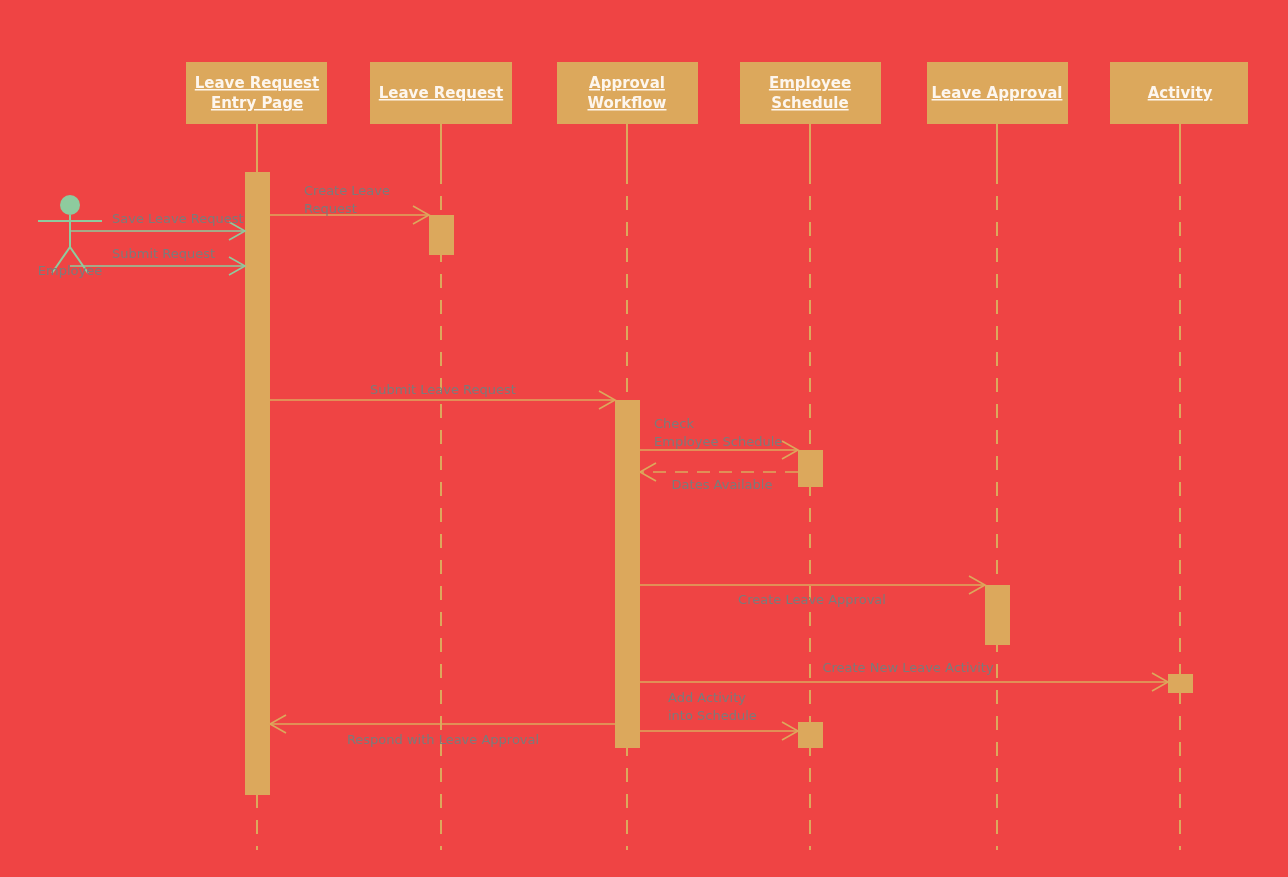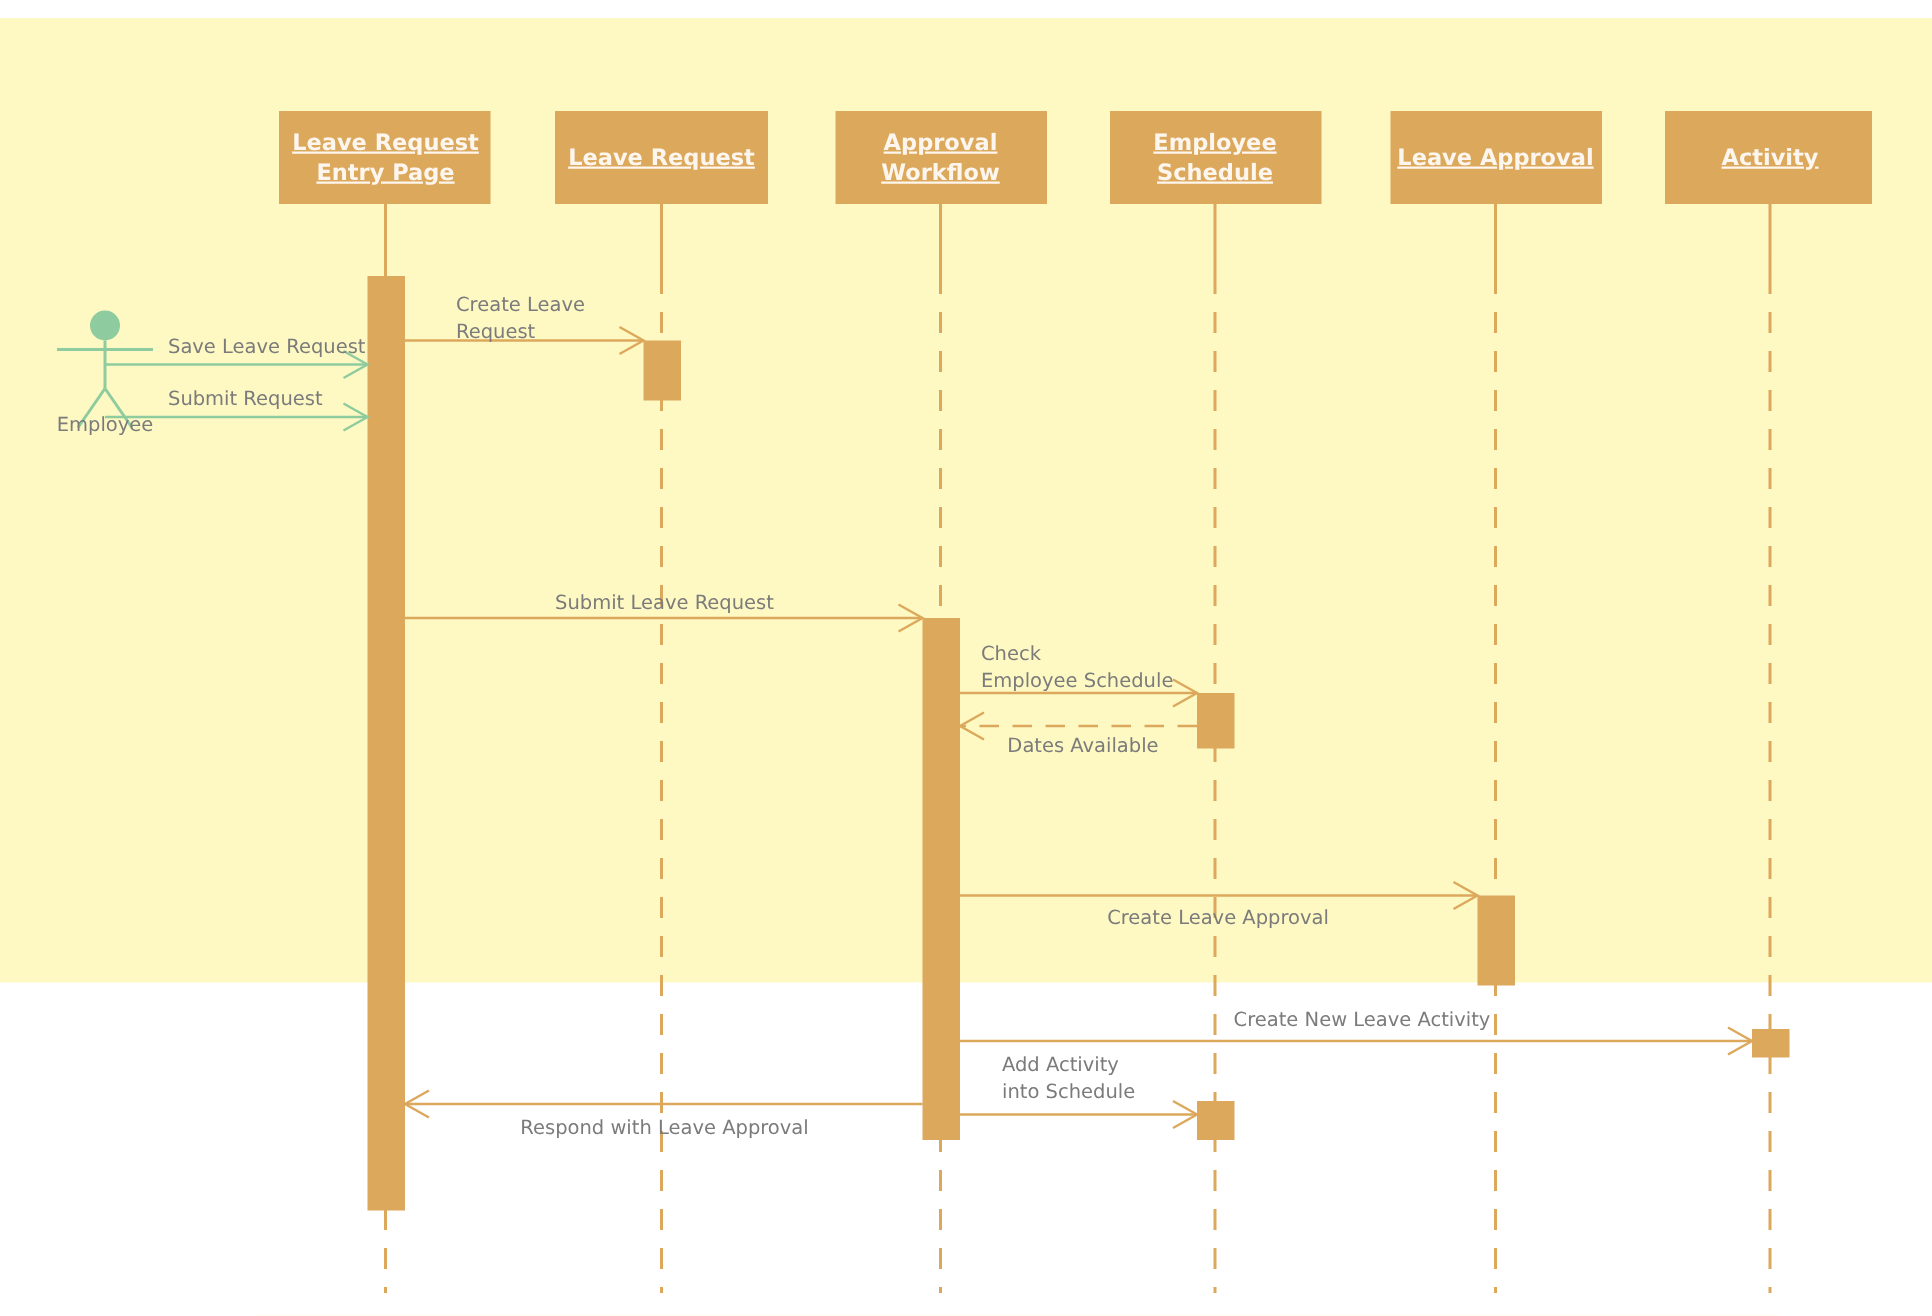--- a/index.html
+++ b/index.html
@@ -9,23 +9,22 @@
   }
   body {
     width: 1288px;
     height: 877px;
     font-family: "DejaVu Sans", sans-serif;
     overflow: hidden;
   }
   #diagram-root {
     position: relative;
     width: 1288px;
-    height: 643px;
-    background: #fef9c3;
-    margin-top: 12px;
+    height: 877px;
+    background: #ef4444;
   }
   svg#sequence-diagram {
     display: block;
     width: 1288px;
     height: 877px;
   }
   .lifeline-box-rect {
     fill: #dca85c;
   }
   .lifeline-title {

